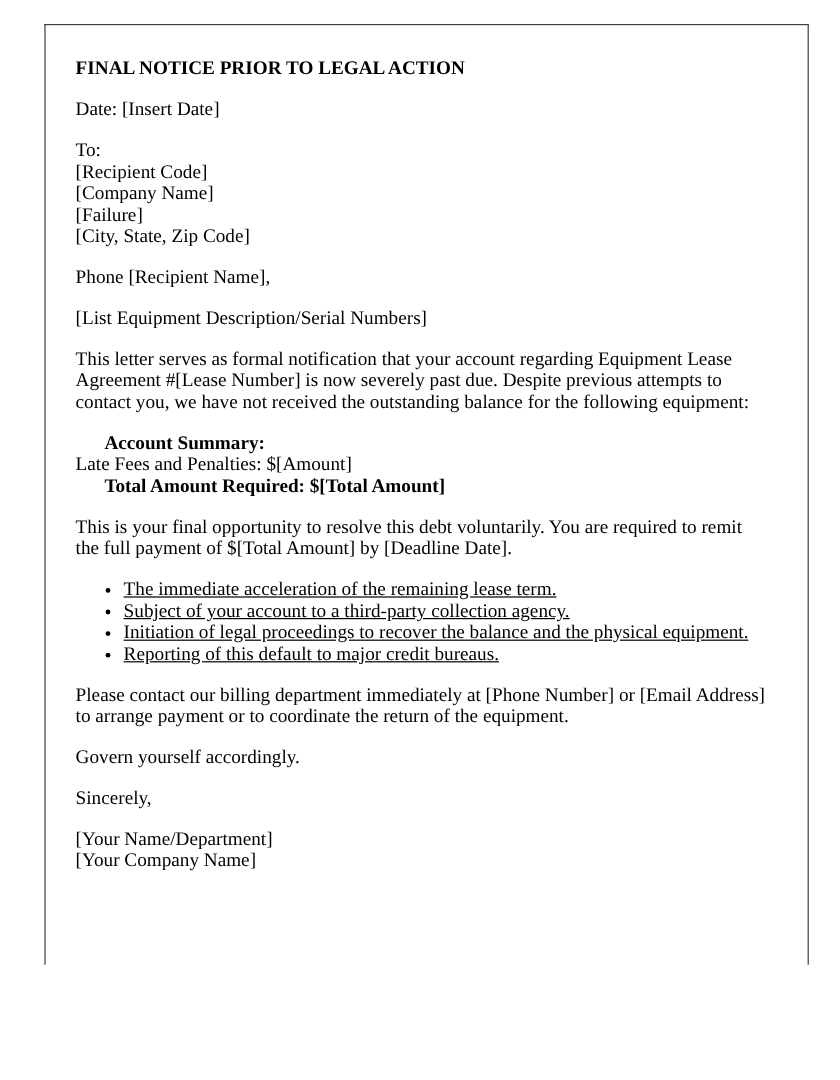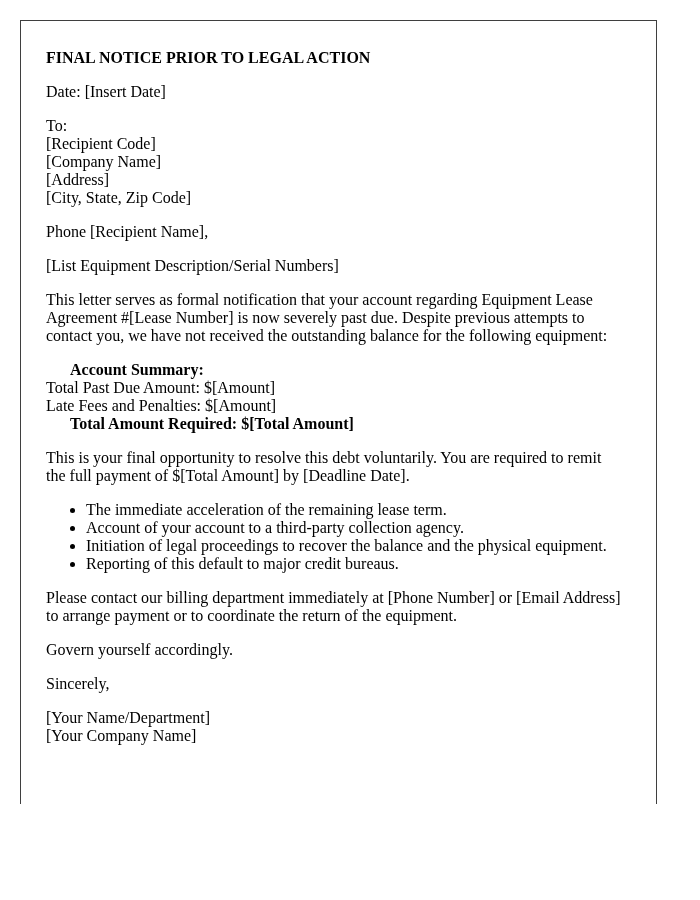--- a/index.html
+++ b/index.html
@@ -9,40 +9,41 @@
   }
   body {
     width: 700px;
     height: 900px;
     position: relative;
     font-family: "Liberation Serif", "DejaVu Serif", serif;
     color: #000000;
   }
   .doc-frame {
     position: absolute;
-    left: 20px;
+    left: 37px;
     top: 20px;
     width: 637px;
     height: 784px;
     box-sizing: border-box;
     border: 1px solid #3f3f3f;
     border-bottom: none;
     background: #ffffff;
     overflow: hidden;
     padding: 28px 32px 0 25px;
     font-size: 16px;
     line-height: 18px;
   }
   .doc-frame p {
     margin: 0 0 16px 0;
   }
   .doc-frame ul {
     margin: 0 0 16px 0;
     padding-left: 40px;
     list-style-type: disc;
+    text-decoration: underline;
   }
   .doc-frame li {
     margin: 0;
     padding: 0;
   }
   .block-line {
     display: block;
   }
   .bold {
     font-weight: bold;
@@ -57,44 +58,43 @@
   <p>
     <strong>FINAL NOTICE PRIOR TO LEGAL ACTION</strong>
   </p>
 
   <p>Date: [Insert Date]</p>
 
   <p>
     <span class="block-line">To:</span>
     <span class="block-line">[Recipient Code]</span>
     <span class="block-line">[Company Name]</span>
-    <span class="block-line">[Address]</span>
+    <span class="block-line">[Failure]</span>
     <span class="block-line">[City, State, Zip Code]</span>
   </p>
 
 
   <p>Phone [Recipient Name],</p>
 
   <p>[List Equipment Description/Serial Numbers]</p>
 
   <p>This letter serves as formal notification that your account regarding Equipment Lease Agreement #[Lease Number] is now severely past due. Despite previous attempts to contact you, we have not received the outstanding balance for the following equipment:</p>
 
   <p>
     <span class="block-line bold">Account Summary:</span>
-    <span class="block-line">Total Past Due Amount: $[Amount]</span>
     <span class="block-line">Late Fees and Penalties: $[Amount]</span>
     <span class="block-line bold">Total Amount Required: $[Total Amount]</span>
   </p>
 
   <p>This is your final opportunity to resolve this debt voluntarily. You are required to remit the full payment of $[Total Amount] by [Deadline Date].</p>
 
 
   <ul>
     <li>The immediate acceleration of the remaining lease term.</li>
-    <li>Account of your account to a third-party collection agency.</li>
+    <li>Subject of your account to a third-party collection agency.</li>
     <li>Initiation of legal proceedings to recover the balance and the physical equipment.</li>
     <li>Reporting of this default to major credit bureaus.</li>
   </ul>
 
   <p>Please contact our billing department immediately at [Phone Number] or [Email Address] to arrange payment or to coordinate the return of the equipment.</p>
 
   <p>Govern yourself accordingly.</p>
 
   <p>Sincerely,</p>
 

